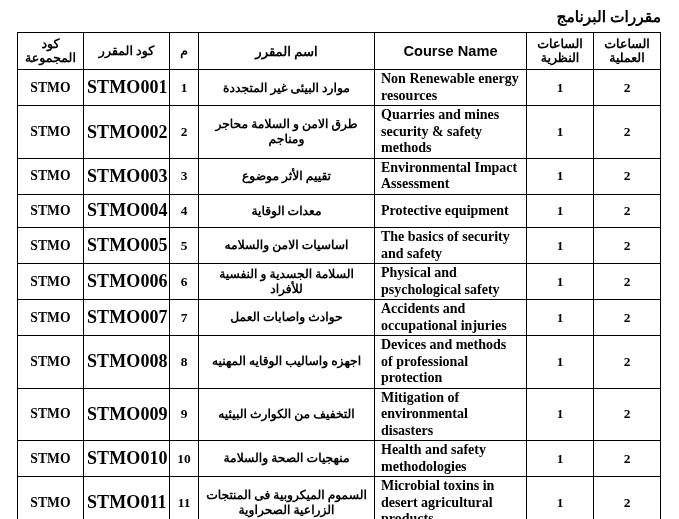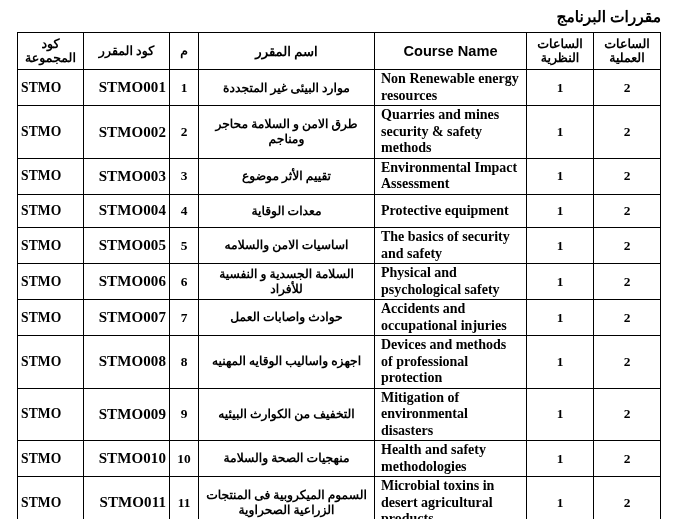--- a/index.html
+++ b/index.html
@@ -95,28 +95,28 @@
     font-family: Liberation Sans, sans-serif;
     font-size: 14.6px;
   }
   thead th.h-no {
     font-size: 12.4px;
   }
 
   tbody tr { height: 33px; }
 
   td.cell-group {
-    text-align: left;
+    text-align: center;
     font-size: 13.6px;
     direction: ltr;
     letter-spacing: 0.1px;
   }
   td.cell-code {
     text-align: right;
-    font-size: 15px;
+    font-size: 18px;
     direction: ltr;
     letter-spacing: 0.1px;
   }
   td.cell-no {
     text-align: center;
     font-size: 13.4px;
     direction: ltr;
   }
   td.cell-arname {
     text-align: center;

